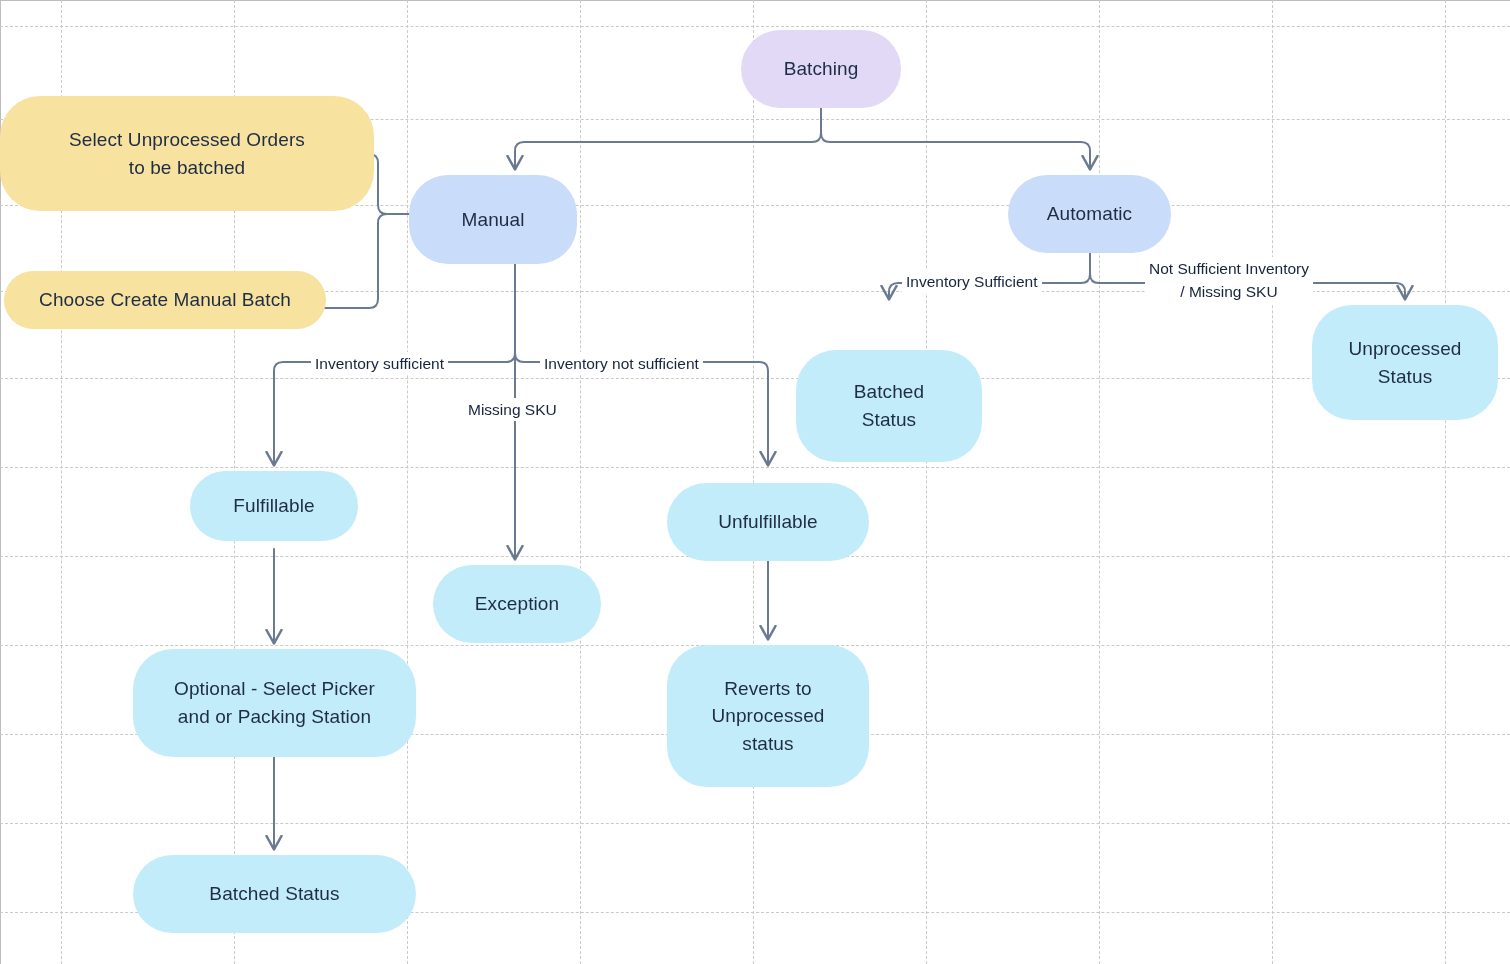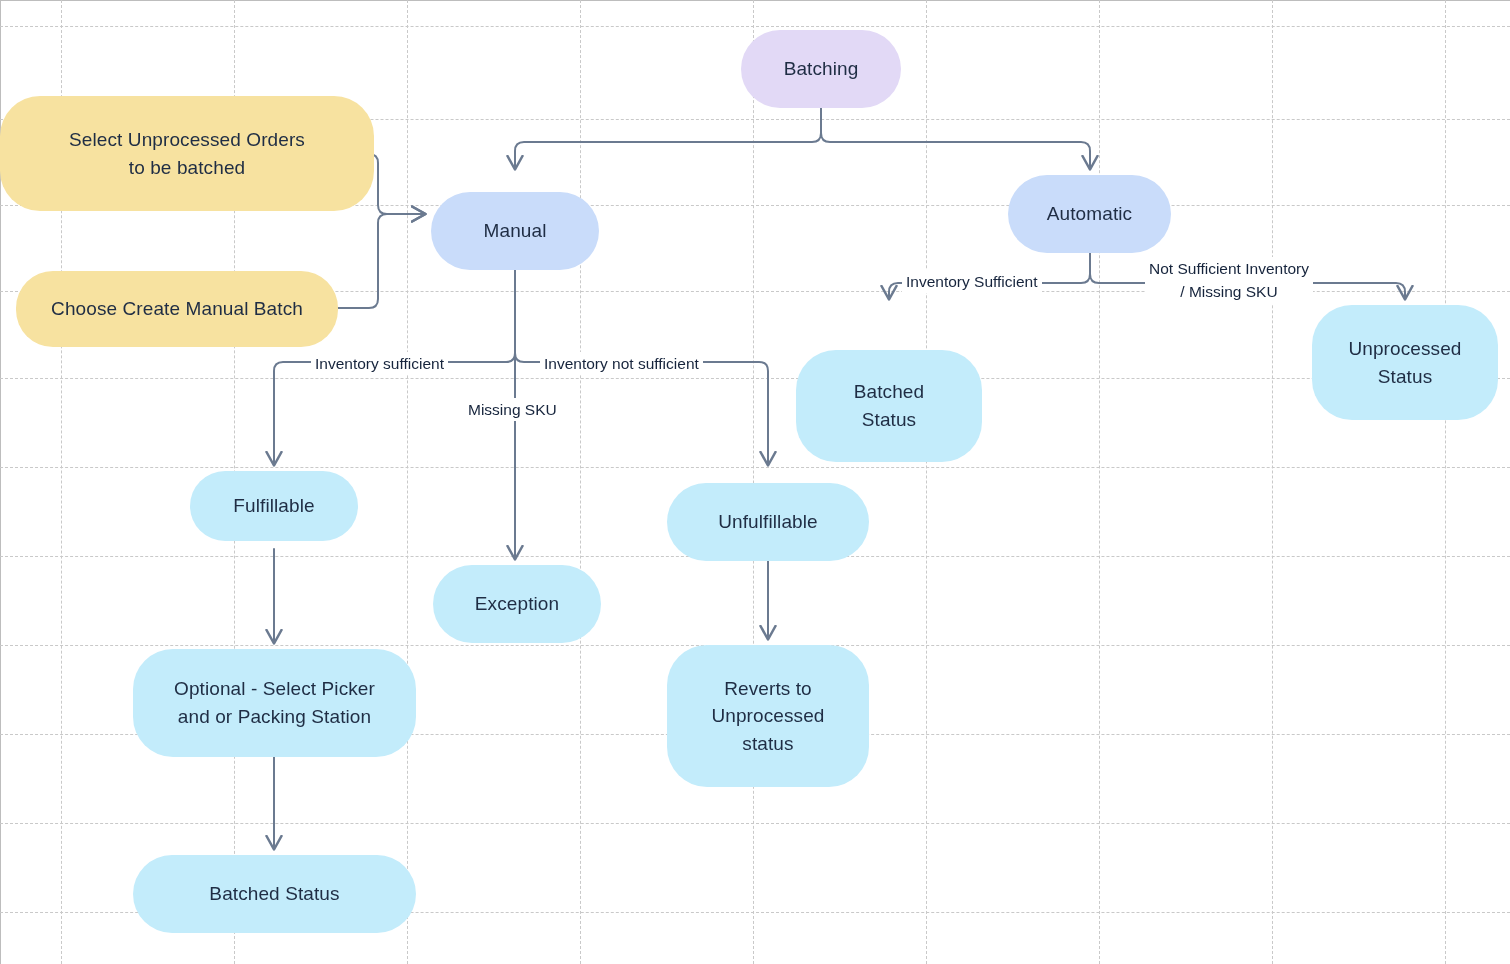--- a/index.html
+++ b/index.html
@@ -127,22 +127,22 @@
       <path d="M274,549 L274,642" marker-end="url(#arrow)"></path>
       <path d="M274,757 L274,848" marker-end="url(#arrow)"></path>
       <path d="M768,549 L768,638" marker-end="url(#arrow)"></path>
     </g>
   </svg>
 
   <div id="nodes-layer">
       <div class="node" style="left: 741px; top: 30px; width: 160px; height: 78px; background: rgb(226, 217, 246); border-radius: 39px;">Batching</div>
       <div class="node" style="left: 0px; top: 96px; width: 374px; height: 115px; background: rgb(247, 226, 160); border-radius: 40px;">Select Unprocessed Orders
 to be batched</div>
-      <div class="node" style="left: 16px; top: 271px; width: 322px; height: 76px; background: rgb(247, 226, 160); border-radius: 37px;">Choose Create Manual Batch</div>
-      <div class="node" style="left: 431px; top: 175px; width: 168px; height: 78px; background: rgb(201, 220, 250); border-radius: 39px; margin-top: 17px;">Manual</div>
+      <div class="node" style="left: 4px; top: 271px; width: 322px; height: 58px; background: rgb(247, 226, 160); border-radius: 37px;">Choose Create Manual Batch</div>
+      <div class="node" style="left: 409px; top: 175px; width: 168px; height: 89px; background: rgb(201, 220, 250); border-radius: 39px;">Manual</div>
       <div class="node" style="left: 1008px; top: 175px; width: 163px; height: 78px; background: rgb(201, 220, 250); border-radius: 39px;">Automatic</div>
       <div class="node" style="left: 796px; top: 305px; width: 186px; height: 112px; background: rgb(195, 236, 251); border-radius: 40px; margin-top: 45px;">Batched
 Status</div>
       <div class="node" style="left: 1312px; top: 305px; width: 186px; height: 115px; background: rgb(195, 236, 251); border-radius: 40px;">Unprocessed
 Status</div>
       <div class="node" style="left: 190px; top: 471px; width: 168px; height: 70px; background: rgb(195, 236, 251); border-radius: 39px;">Fulfillable</div>
       <div class="node" style="left: 433px; top: 565px; width: 168px; height: 78px; background: rgb(195, 236, 251); border-radius: 39px;">Exception</div>
       <div class="node" style="left: 667px; top: 483px; width: 202px; height: 78px; background: rgb(195, 236, 251); border-radius: 39px;">Unfulfillable</div>
       <div class="node" style="left: 133px; top: 649px; width: 283px; height: 108px; background: rgb(195, 236, 251); border-radius: 40px;">Optional - Select Picker
 and or Packing Station</div>

